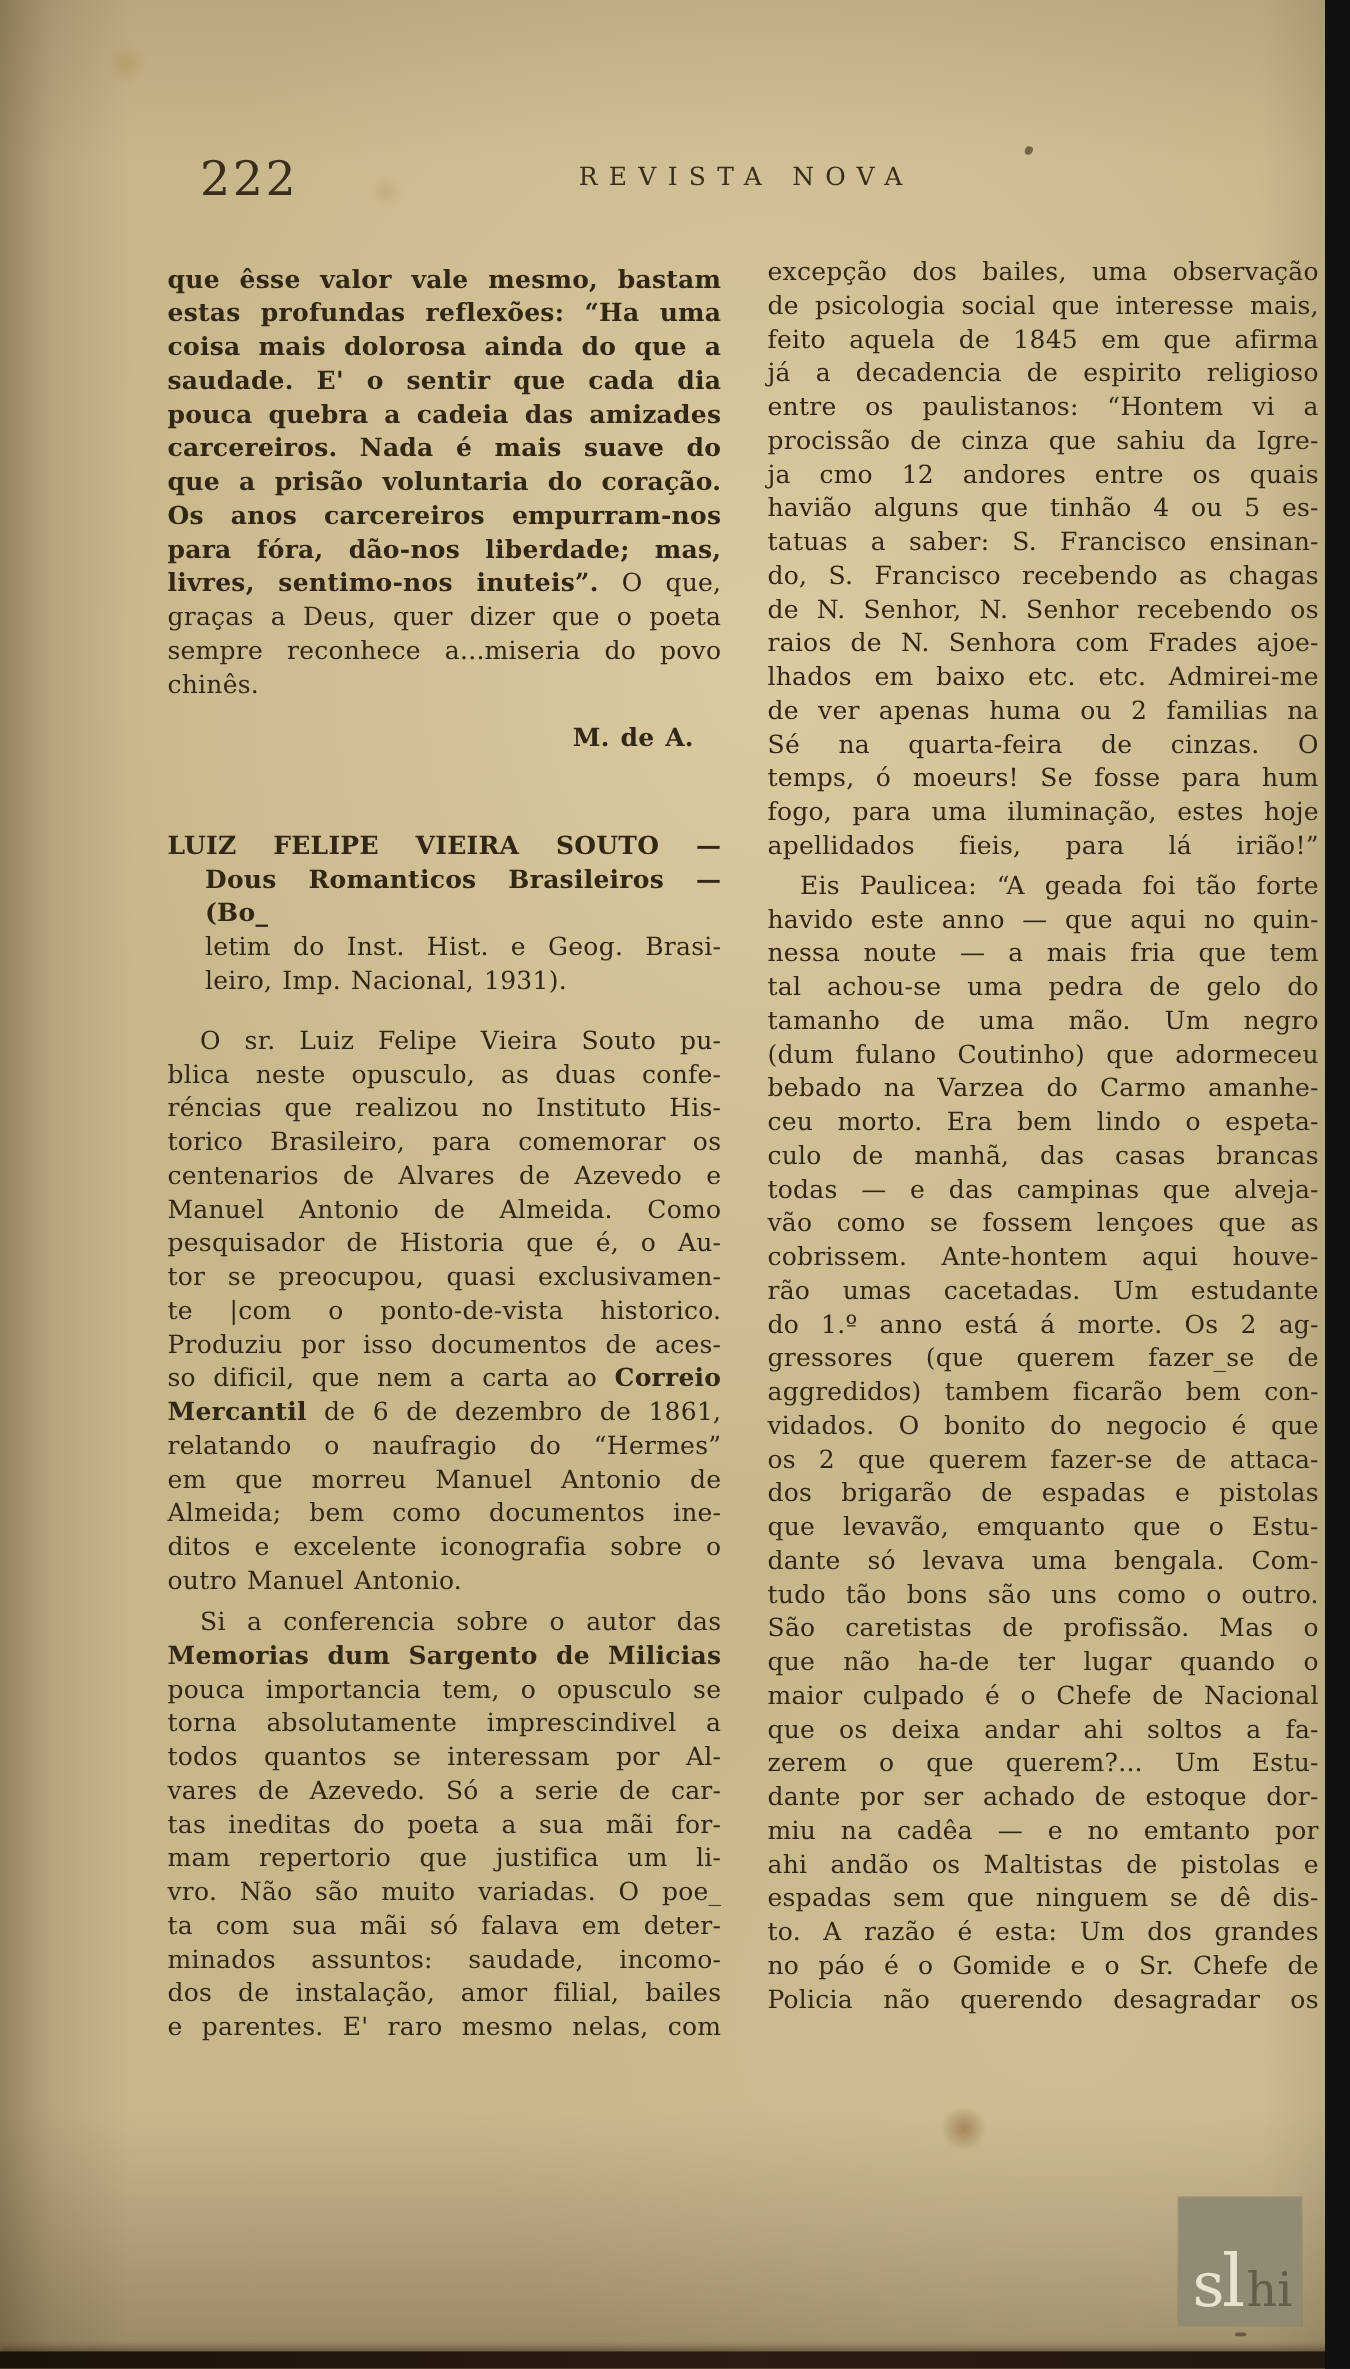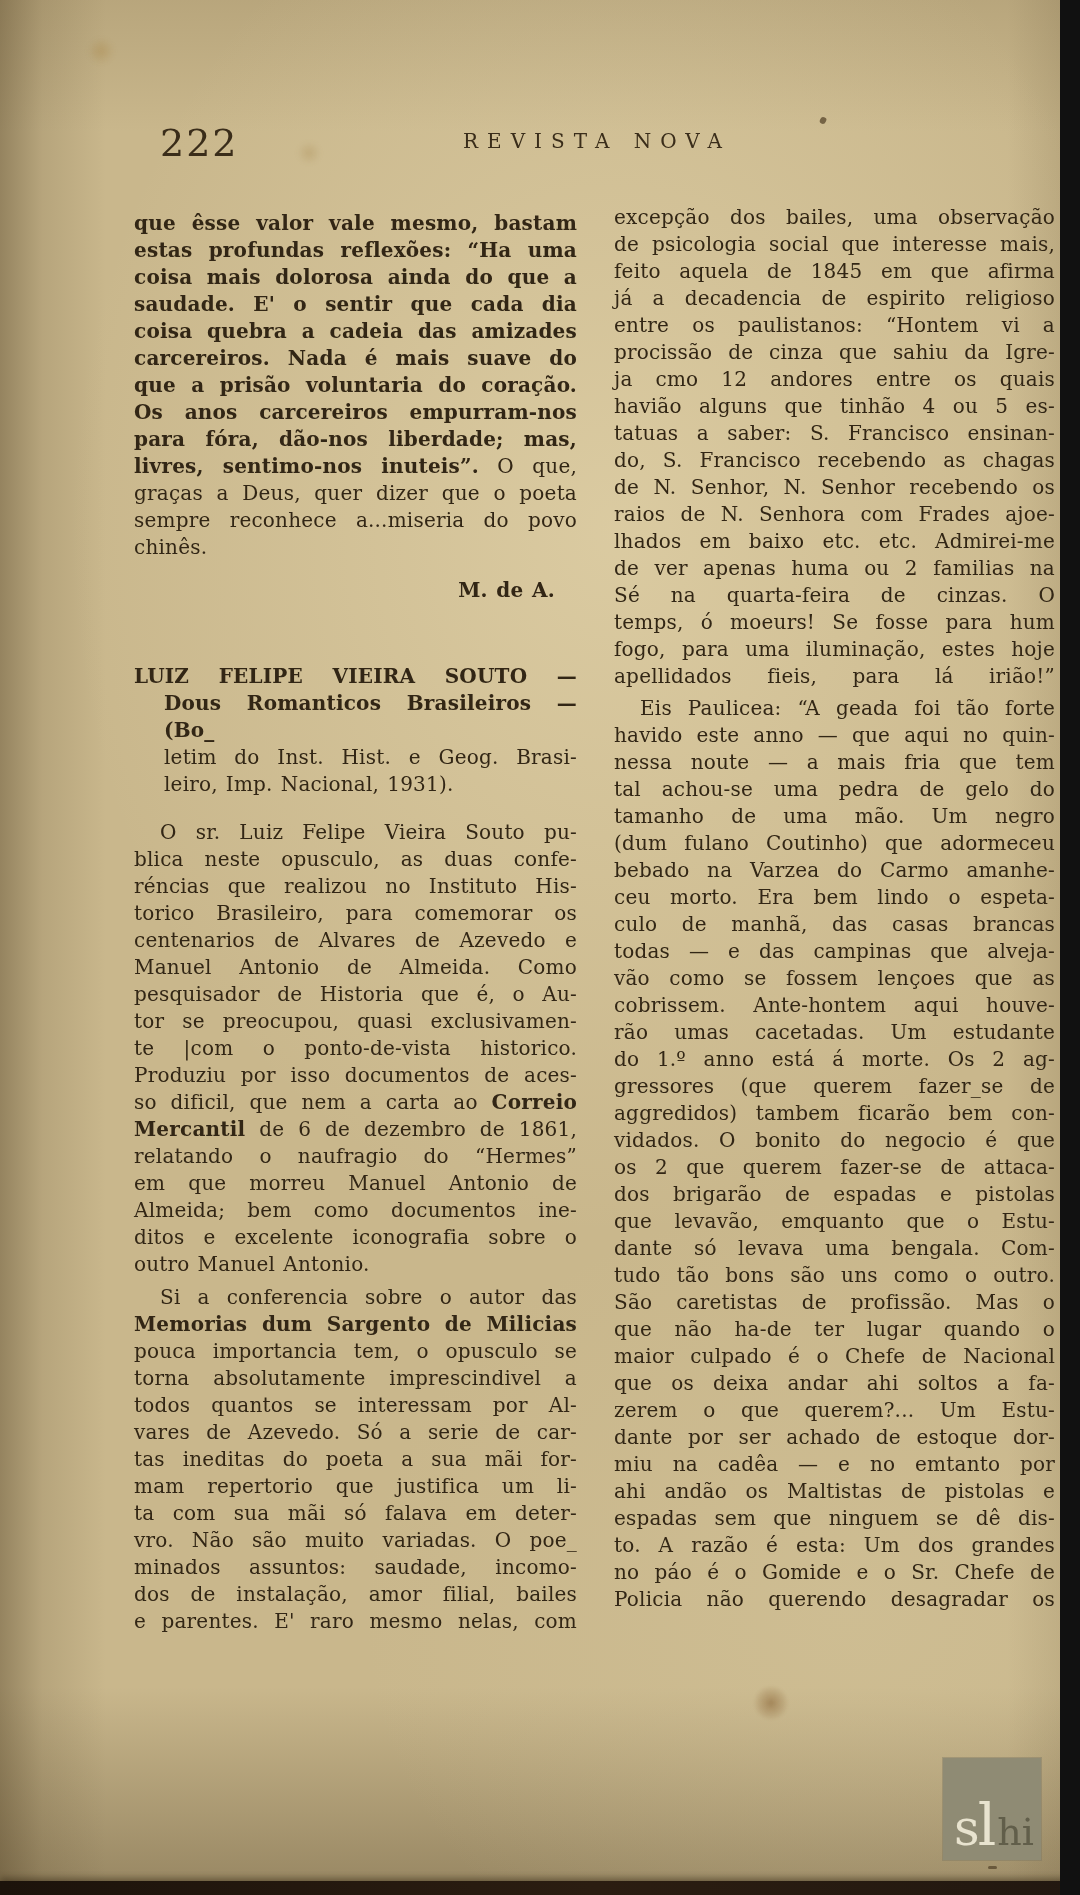--- a/index.html
+++ b/index.html
@@ -107,21 +107,21 @@
 
   <div class="stain2" data-name="stain"></div>
   <div class="stain3" data-name="stain"></div>
 
   <div id="col-left" class="column" data-name="column-left">
       <div data-name="quote-conclusion">
         <div class="line" data-name="text-line"><span class="b">que êsse valor vale mesmo, bastam</span></div>
         <div class="line" data-name="text-line"><span class="b">estas profundas reflexões: “Ha uma</span></div>
         <div class="line" data-name="text-line"><span class="b">coisa mais dolorosa ainda do que a</span></div>
         <div class="line" data-name="text-line"><span class="b">saudade. E' o sentir que cada dia</span></div>
-        <div class="line" data-name="text-line"><span class="b">coisa quebra a cadeia das amizades</span></div>
+        <div class="line" data-name="text-line"><span class="b">pouca quebra a cadeia das amizades</span></div>
         <div class="line" data-name="text-line"><span class="b">carcereiros. Nada é mais suave do</span></div>
         <div class="line" data-name="text-line"><span class="b">que a prisão voluntaria do coração.</span></div>
         <div class="line" data-name="text-line"><span class="b">Os anos carcereiros empurram-nos</span></div>
         <div class="line" data-name="text-line"><span class="b">para fóra, dão-nos liberdade; mas,</span></div>
         <div class="line" data-name="text-line"><span class="b">livres, sentimo-nos inuteis”.</span><span> O que,</span></div>
         <div class="line" data-name="text-line"><span>graças a Deus, quer dizer que o poeta</span></div>
         <div class="line" data-name="text-line"><span>sempre reconhece a...miseria do povo</span></div>
         <div class="line endl" data-name="text-line"><span>chinês.</span></div>
       </div>
       <div data-name="signature">
@@ -154,22 +154,22 @@
       </div>
       <div data-name="review-para-2">
         <div class="line ind" data-name="text-line"><span>Si a conferencia sobre o autor das</span></div>
         <div class="line" data-name="text-line"><span class="b">Memorias dum Sargento de Milicias</span></div>
         <div class="line" data-name="text-line"><span>pouca importancia tem, o opusculo se</span></div>
         <div class="line" data-name="text-line"><span>torna absolutamente imprescindivel a</span></div>
         <div class="line" data-name="text-line"><span>todos quantos se interessam por Al-</span></div>
         <div class="line" data-name="text-line"><span>vares de Azevedo. Só a serie de car-</span></div>
         <div class="line" data-name="text-line"><span>tas ineditas do poeta a sua mãi for-</span></div>
         <div class="line" data-name="text-line"><span>mam repertorio que justifica um li-</span></div>
+        <div class="line" data-name="text-line"><span>vro. Não são muito variadas. O poe_</span></div>
         <div class="line" data-name="text-line"><span>ta com sua mãi só falava em deter-</span></div>
-        <div class="line" data-name="text-line"><span>vro. Não são muito variadas. O poe_</span></div>
         <div class="line" data-name="text-line"><span>minados assuntos: saudade, incomo-</span></div>
         <div class="line" data-name="text-line"><span>dos de instalação, amor filial, bailes</span></div>
         <div class="line" data-name="text-line"><span>e parentes. E' raro mesmo nelas, com</span></div>
       </div>
     </div>
   <div id="col-right" class="column" data-name="column-right">
       <div data-name="letter-quote">
         <div class="line" data-name="text-line"><span>excepção dos bailes, uma observação</span></div>
         <div class="line" data-name="text-line"><span>de psicologia social que interesse mais,</span></div>
         <div class="line" data-name="text-line"><span>feito aquela de 1845 em que afirma</span></div>

